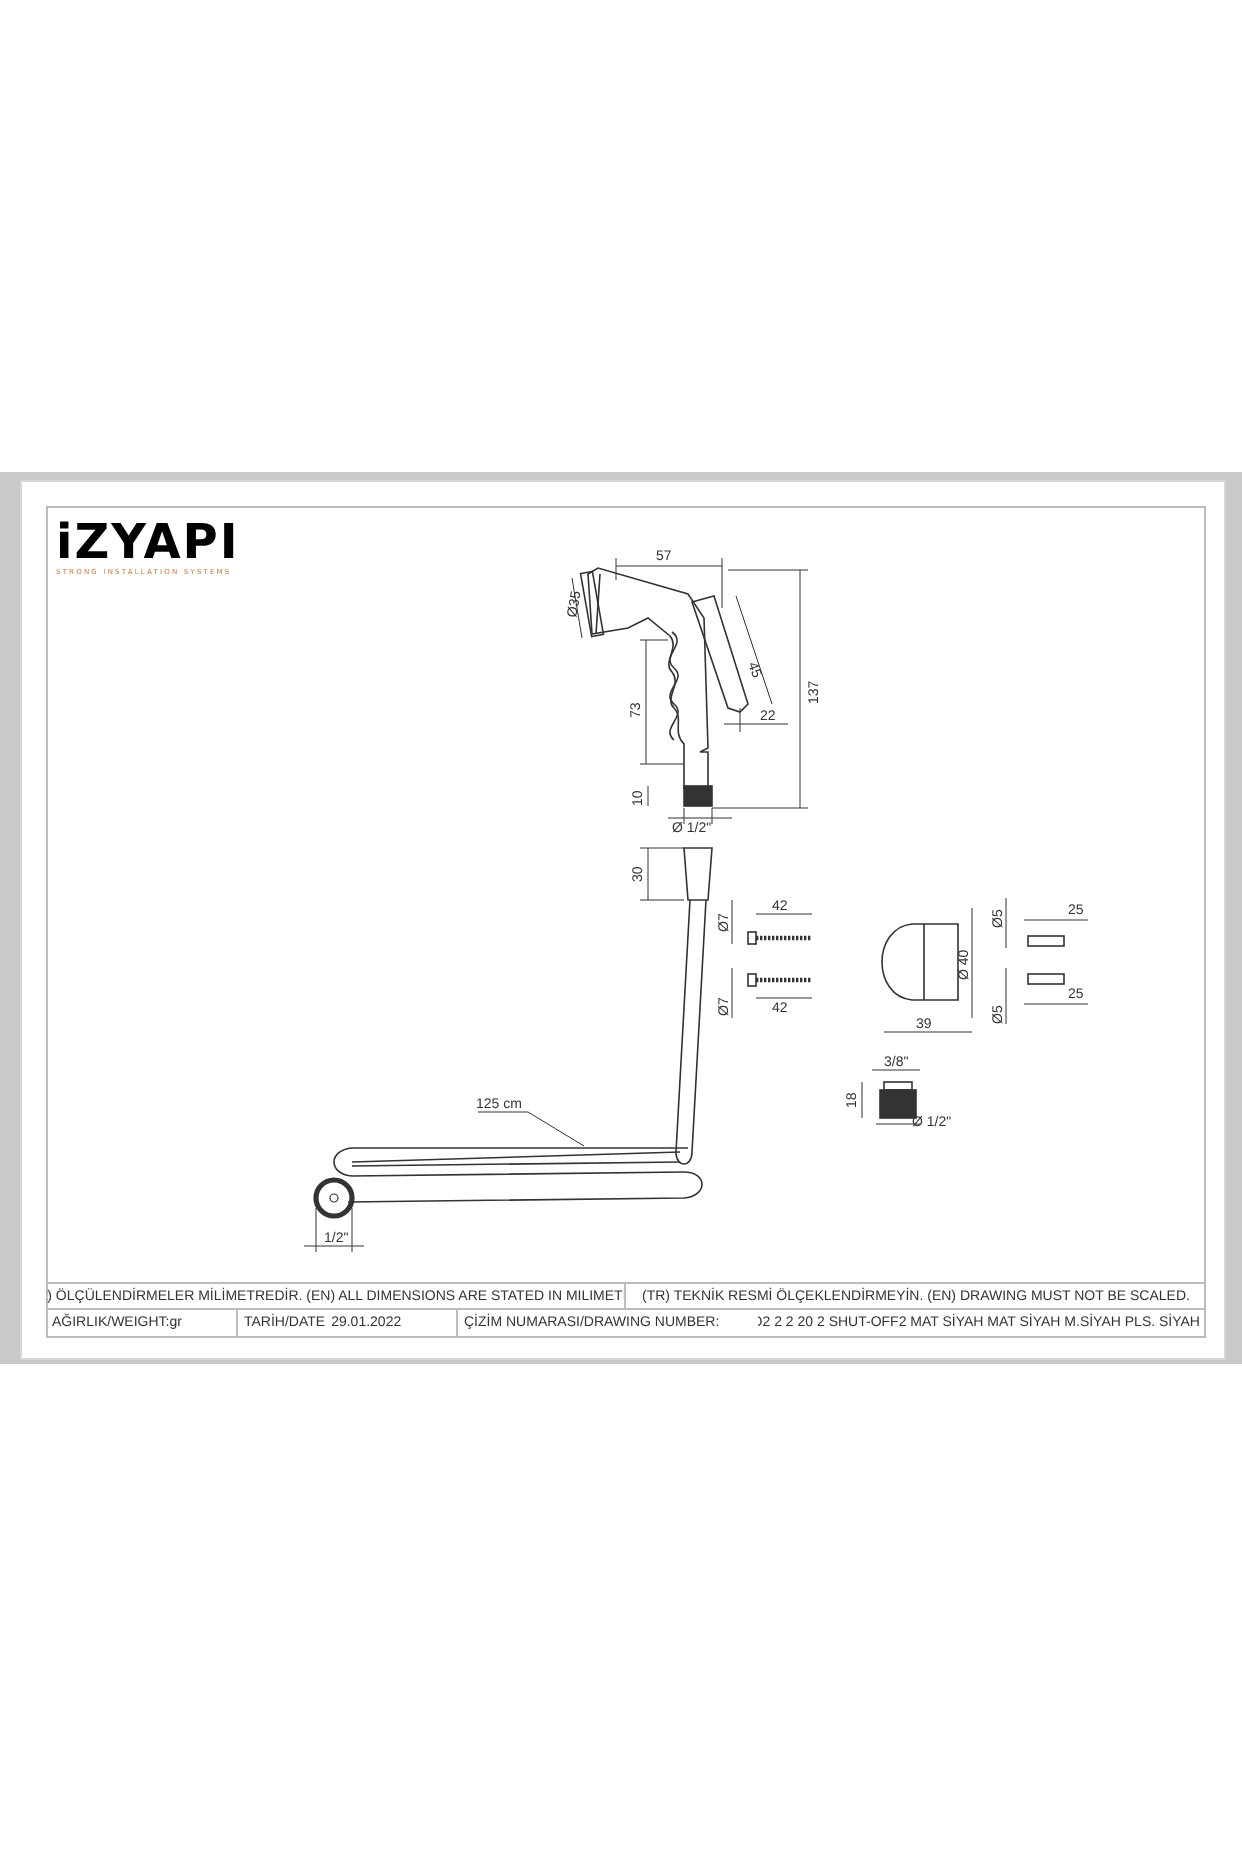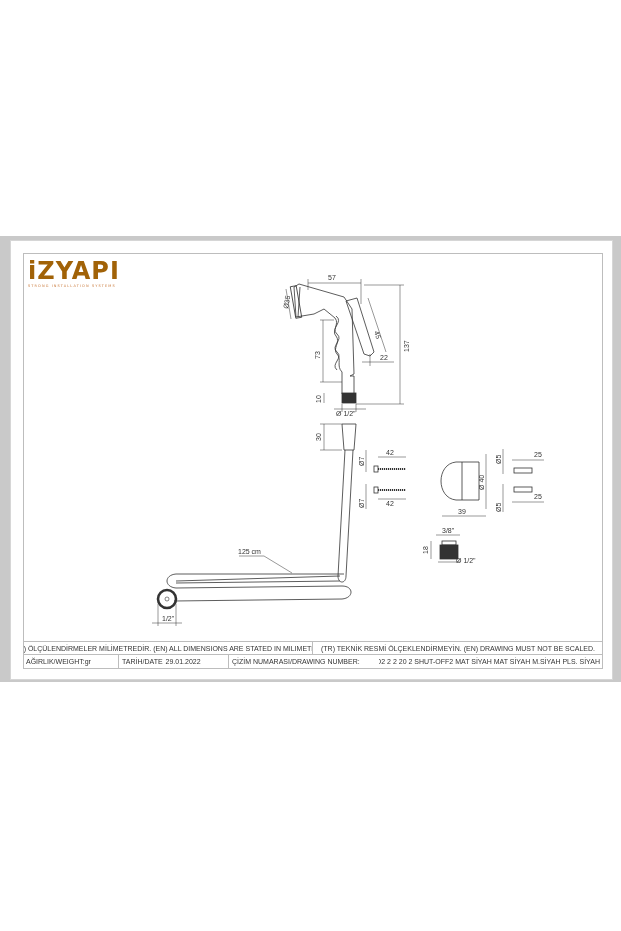--- a/index.html
+++ b/index.html
@@ -1,21 +1,21 @@
 <!DOCTYPE html>
 <html><head>
   <meta charset="utf-8">
   <style>
     html, body { margin: 0; padding: 0; background: #ffffff; }
     body { width: 621px; height: 931px; position: relative; overflow: hidden; font-family: "Liberation Sans", sans-serif; }
     .sheet-shadow { position: absolute; left: 0; top: 236px; width: 621px; height: 446px; background: #c9c9c9; }
     .sheet { position: absolute; left: 10px; top: 240px; width: 603px; height: 440px; background: #ffffff; border: 1px solid #d6d6d6; box-sizing: border-box; }
     .frame { position: absolute; left: 12px; top: 12px; width: 580px; height: 416px; border: 1px solid #bdbdbd; box-sizing: border-box; }
     .logo { position: absolute; left: 4px; top: 5px; width: 110px; height: 34px; }
-    .logo-text { font-family: "DejaVu Sans", sans-serif; font-weight: bold; font-size: 24px; color: #a16207; letter-spacing: 1px; line-height: 24px; }
+    .logo-text { font-family: "DejaVu Sans", sans-serif; font-weight: bold; font-size: 24px; color: #000000; letter-spacing: 1px; line-height: 24px; }
     .logo-sub { font-family: "DejaVu Sans", sans-serif; font-size: 3.5px; color: #c9793a; letter-spacing: 1.1px; margin-top: 1px; white-space: nowrap; }
     .drawing { position: absolute; left: 0; top: 0; width: 580px; height: 390px; }
     .title-block { position: absolute; left: 12px; top: 400px; width: 580px; height: 28px; border-top: 1px solid #bdbdbd; box-sizing: border-box; font-size: 7px; color: #333; }
     .tb-row { position: absolute; left: 0; width: 100%; height: 13px; display: flex; align-items: center; box-sizing: border-box; }
     .tb-row1 { top: 0; border-bottom: 1px solid #bdbdbd; }
     .tb-row2 { top: 13px; }
     .tb-cell { height: 100%; display: flex; align-items: center; white-space: nowrap; box-sizing: border-box; padding: 0 3px; overflow: hidden; }
     .tb-divider { border-right: 1px solid #bdbdbd; }
     svg text { font-family: "Liberation Sans", sans-serif; font-size: 7px; fill: #333; }
   </style>

